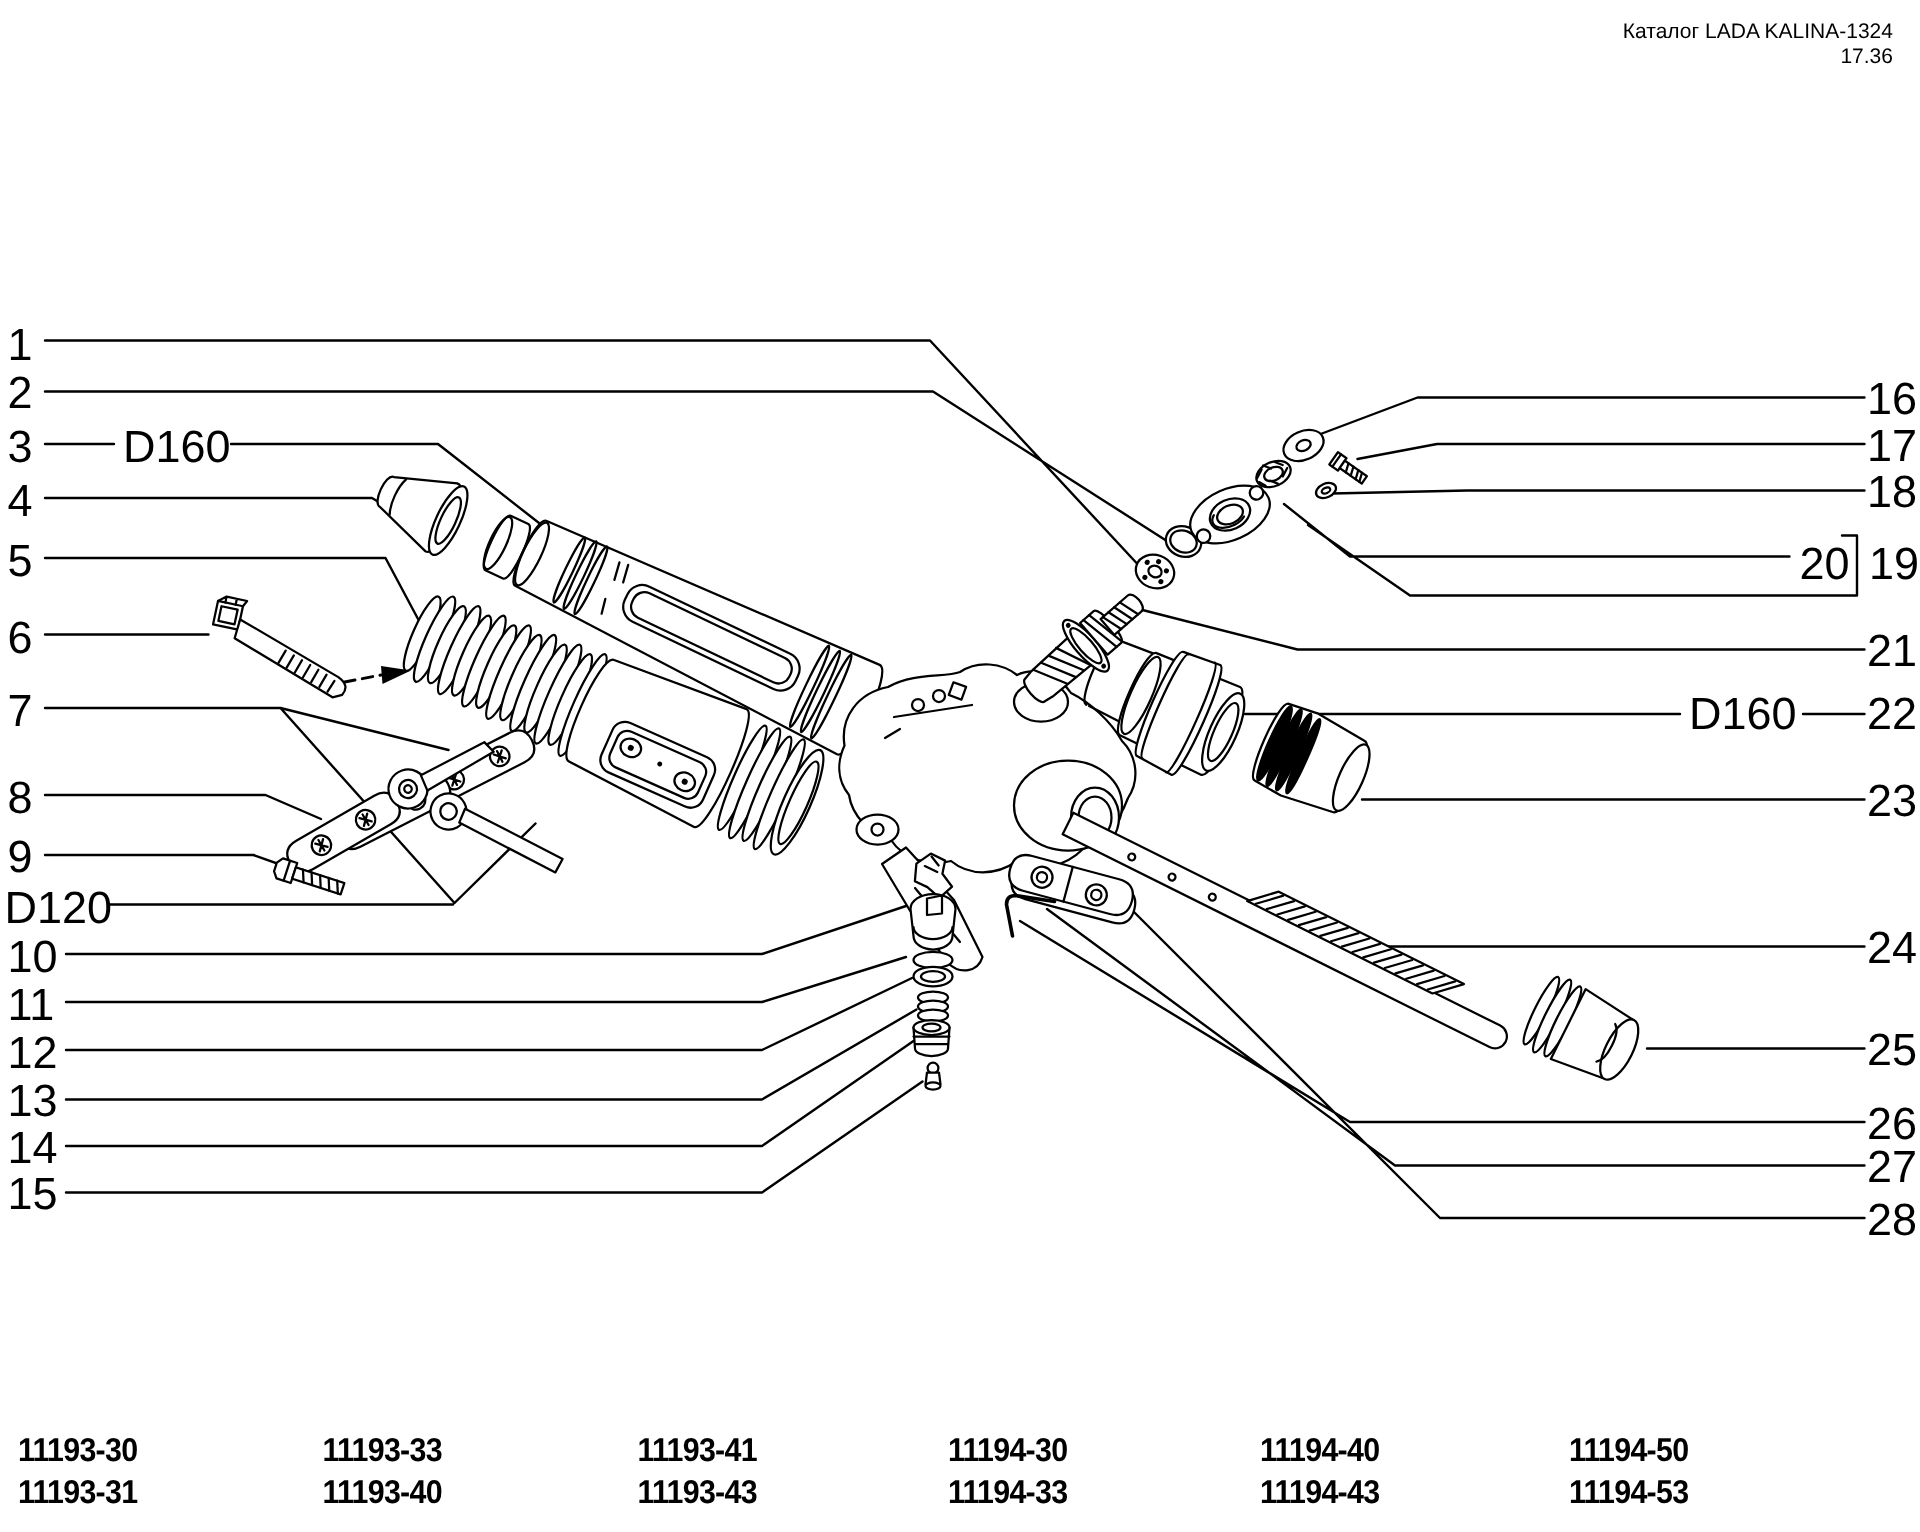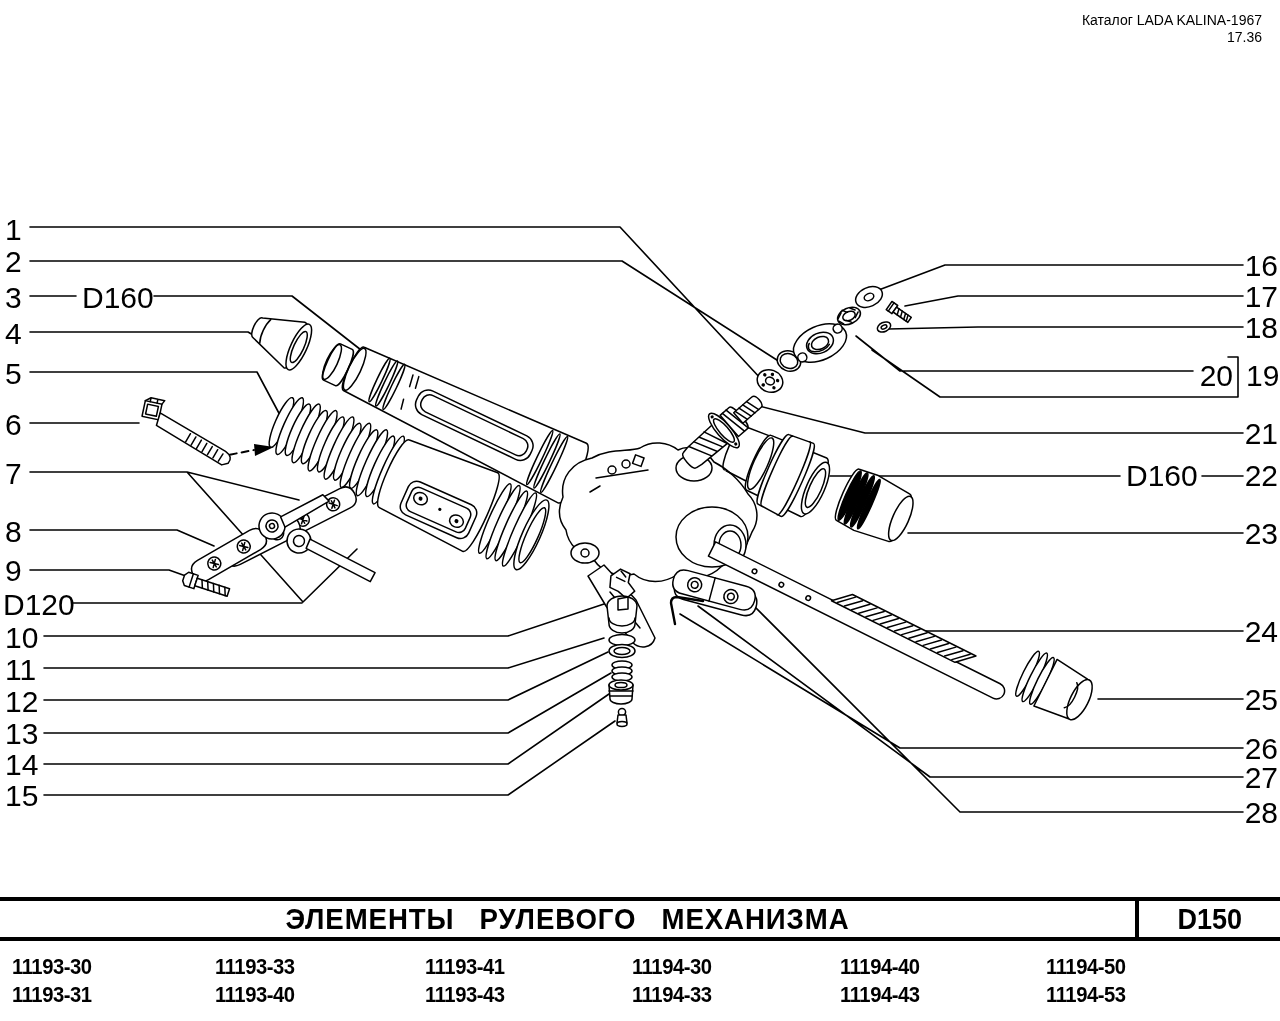--- a/index.html
+++ b/index.html
@@ -21,21 +21,21 @@
   .ptable .cell-code span{font-size:30px;font-weight:bold;transform:scaleX(.9);}
   .pnrow span{position:absolute;font-size:22px;font-weight:bold;letter-spacing:-0.5px;
           transform:scaleX(.92);transform-origin:left;white-space:nowrap;}
 </style>
 </head>
 <body>
 
 <div class="page">
 
   <div class="hdr">
-    <div>Каталог LADA KALINA-1967</div>
+    <div>Каталог LADA KALINA-1324</div>
     <div>17.36</div>
   </div>
 
   <svg width="1280" height="895" viewBox="0 0 1280 895">
     <g fill="none" stroke="#000" stroke-width="1.5" stroke-linejoin="round" stroke-linecap="round">
 
       <path stroke-width="1.6" d="
         M30,227 H620 L762,380
         M30,261 H622 L780,362
         M30,296 H76 M154,296 H292 L370,357
@@ -357,28 +357,20 @@
       <text class="callout" x="1278" y="486" text-anchor="end">22</text>
       <text class="callout" x="1278" y="544" text-anchor="end">23</text>
       <text class="callout" x="1278" y="642" text-anchor="end">24</text>
       <text class="callout" x="1278" y="710" text-anchor="end">25</text>
       <text class="callout" x="1278" y="759" text-anchor="end">26</text>
       <text class="callout" x="1278" y="788" text-anchor="end">27</text>
       <text class="callout" x="1278" y="823" text-anchor="end">28</text>
     </g>
   </svg>
 
-  <div class="ptable">
-    <div class="cell-title">
-      <span>ЭЛЕМЕНТЫ РУЛЕВОГО МЕХАНИЗМА</span>
-    </div>
-    <div class="cell-code">
-      <span>D150</span>
-    </div>
-  </div>
 
   <div class="pnrow">
     <span style="left:12px;  top:954px">11193-30</span>
     <span style="left:215px; top:954px">11193-33</span>
     <span style="left:425px; top:954px">11193-41</span>
     <span style="left:632px; top:954px">11194-30</span>
     <span style="left:840px; top:954px">11194-40</span>
     <span style="left:1046px;top:954px">11194-50</span>
   </div>
   <div class="pnrow">

